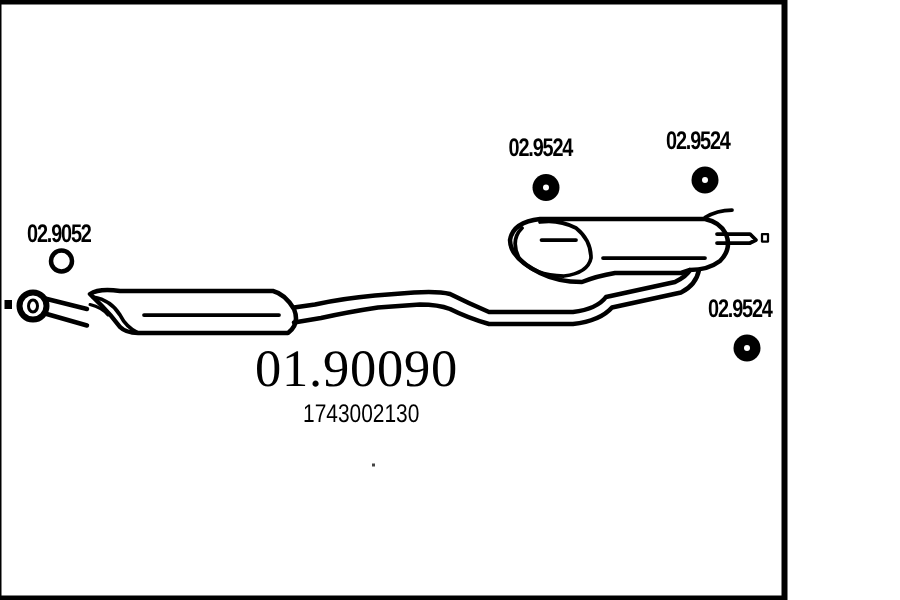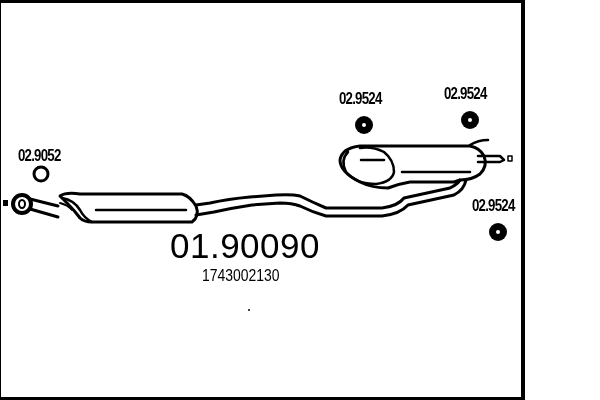--- a/index.html
+++ b/index.html
@@ -9,21 +9,21 @@
       border-top: 3px solid #000; border-right: 4px solid #000; border-bottom: 3px solid #000; border-left: 1px solid #000;
       background: #fff;
     }
     .drawing { position: absolute; left: 0; top: 0; }
     .label {
       position: absolute; color: #000; white-space: nowrap;
       font-family: "Liberation Sans Narrow", "Liberation Sans", sans-serif;
       font-weight: bold; letter-spacing: -1px;
     }
     .part-label { font-size: 17px; transform: scaleX(0.78); transform-origin: left top; }
-    .main-number { position: absolute; left: 170px; top: 226px; font-size: 35px; color: #000; font-family: Liberation Sans, sans-serif; letter-spacing: 0.5px; }
+    .main-number { position: absolute; left: 170px; top: 226px; font-size: 35px; color: #000; font-family: Liberation Serif, serif; letter-spacing: 0.5px; }
     .oe-number { position: absolute; left: 202px; top: 266px; font-size: 17px; color: #000; font-family: "Liberation Sans", sans-serif; transform: scaleX(0.82); transform-origin: left top; }
     .dot { position: absolute; left: 248px; top: 309px; width: 2px; height: 2px; background: #444; }
   </style>
 </head>
 <body>
 
 <div class="frame"></div>
 
 <svg class="drawing" width="600" height="400" viewBox="0 0 600 400">
   <g fill="none" stroke="#000" stroke-width="3" stroke-linecap="round" stroke-linejoin="round">

